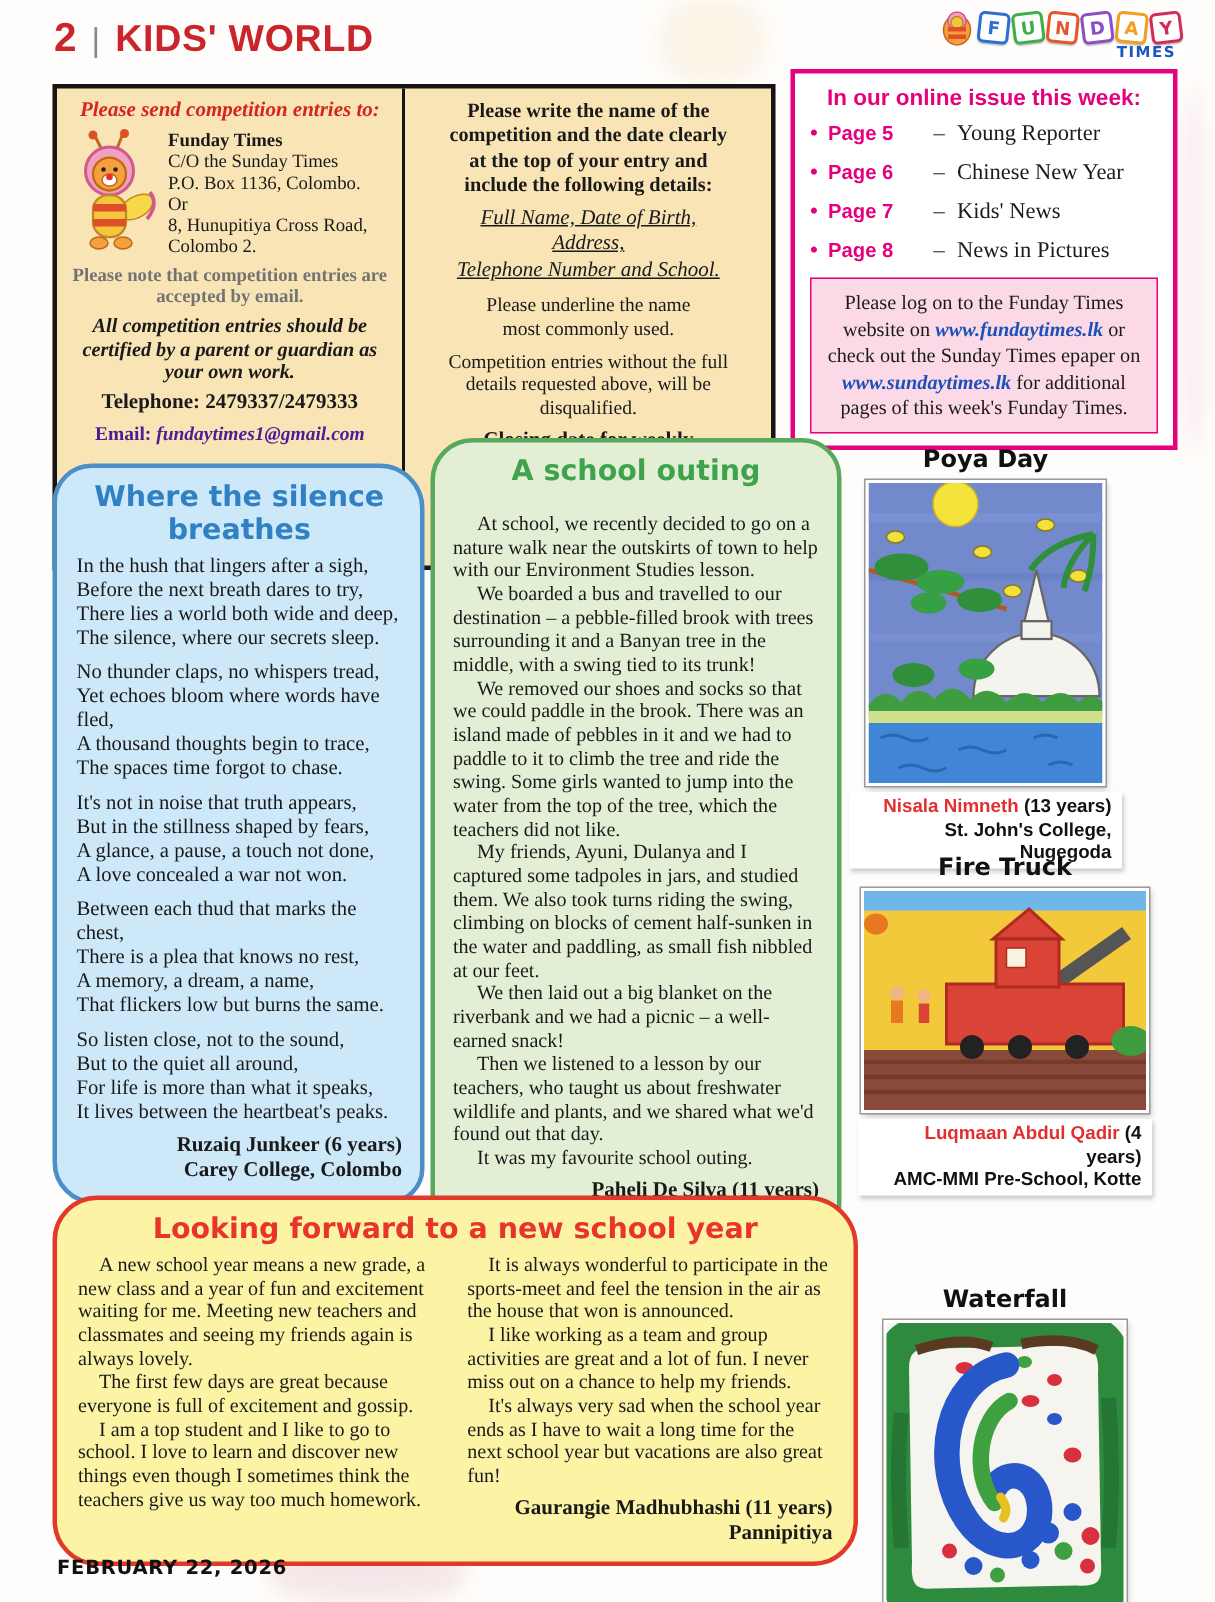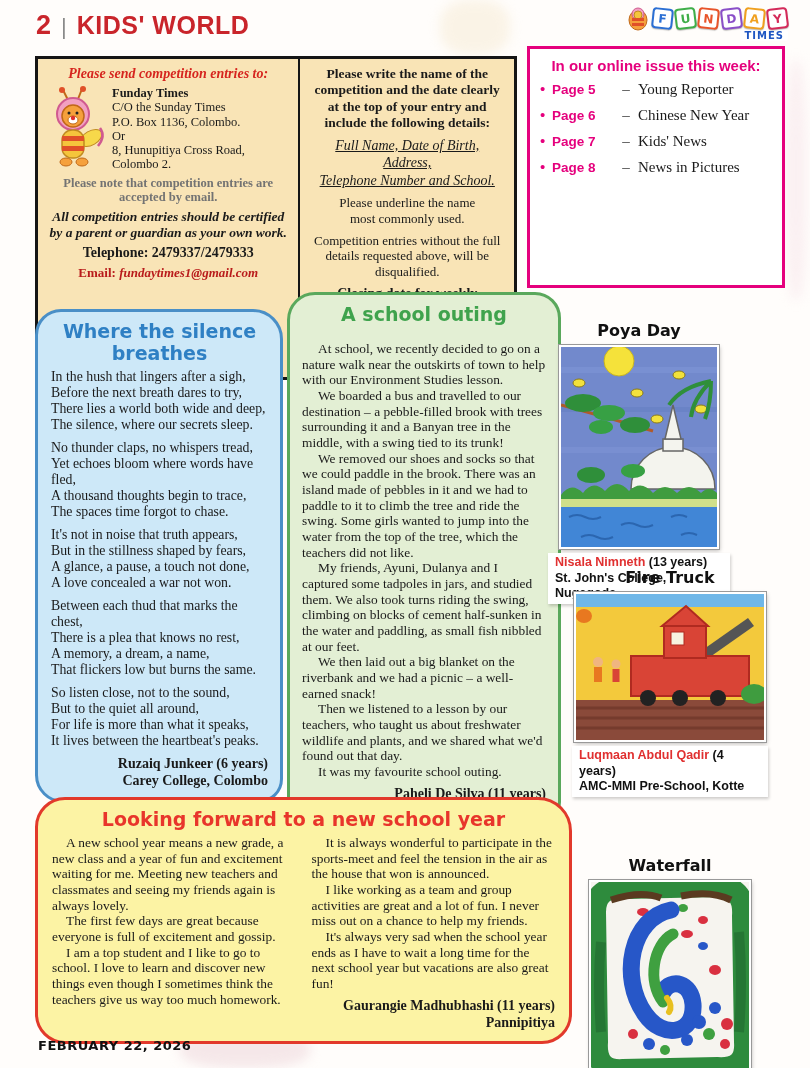--- a/index.html
+++ b/index.html
@@ -26,29 +26,29 @@
   .tile:nth-child(odd){transform:rotate(-7deg);}
   .tile:nth-child(even){transform:rotate(6deg);}
   .logo-sub{font-family:"DejaVu Sans",sans-serif;font-weight:bold;font-size:10px;color:#1e56c2;
             background:#fff;padding:0 4px;border-radius:3px;margin-top:-2px;letter-spacing:1px;}
   .tiles-small .tile{width:13px;height:13px;font-size:9px;border-width:1.5px;}
 
   
   .topbox{left:35px;top:56px;width:482px;min-height:233px;background:#f9e4b6;
           border:3px solid #151515;display:flex;box-sizing:border-box;}
   .topbox .col-l{width:266px;padding:7px 8px;box-sizing:border-box;}
-  .topbox .col-r{flex:1;border-left:2px solid #151515;padding:7px 12px;box-sizing:border-box;text-align:center;}
+  .topbox .col-r{flex:1;border-left:2px solid #151515;padding:7px 27px;box-sizing:border-box;text-align:center;}
   .entries-head{color:#d6251f;font-weight:bold;font-style:italic;font-size:14px;text-align:center;margin-bottom:4px;}
   .addr-row{display:flex;gap:4px;align-items:flex-start;}
   .addr{font-size:12.5px;line-height:1.14;}
   .addr .nm{font-weight:bold;}
   .note-blue{color:#737373;font-weight:bold;font-size:12.5px;text-align:center;line-height:1.15;margin-top:4px;}
   .note-cert{font-weight:bold;font-size:13.5px;text-align:center;line-height:1.15;margin-top:5px;font-style:italic;}
   .phone{font-weight:bold;font-size:14px;text-align:center;margin-top:5px;}
-  .emailline{color:#b91c1c;font-weight:bold;font-size:13px;text-align:center;margin-top:4px;}
+  .emailline{color:#4c1d95;font-weight:bold;font-size:13px;text-align:center;margin-top:4px;}
   .emailline .ev{font-style:italic;}
   .d-intro{font-weight:bold;font-size:13.5px;line-height:1.22;}
   .d-det{font-style:italic;font-size:14px;text-decoration:underline;margin-top:5px;line-height:1.25;}
   .d-note{font-size:13px;line-height:1.2;margin-top:6px;}
   .d-close{font-weight:bold;font-size:14px;margin-top:7px;}
   .d-date{color:#d6251f;font-weight:bold;font-size:15.5px;margin-top:5px;}
   .d-logo{display:flex;justify-content:center;align-items:center;gap:4px;margin-top:5px;}
 
   
   .onlinebox{left:527px;top:46px;width:258px;min-height:242px;background:#fff;
@@ -86,21 +86,21 @@
   .year-cols{display:flex;gap:16px;}
   .year-col{flex:1;}
   .year-col .para{font-size:13.4px;text-indent:14px;}
 
   
   .artblock{display:flex;flex-direction:column;align-items:center;}
   .art-title{font-family:"DejaVu Sans",sans-serif;font-weight:600;font-size:16px;color:#111;margin-bottom:5px;}
   .art-frame{background:#fff;padding:2px;box-shadow:0 0 0 1px #999,1px 2px 4px rgba(0,0,0,.25);line-height:0;}
   .caption{background:#fff;box-shadow:1px 2px 3px rgba(0,0,0,.2);padding:2px 7px;margin-top:4px;
            font-family:"Liberation Sans",sans-serif;font-weight:bold;font-size:12.5px;
-           line-height:1.25;text-align:left;color:#111;}
+           line-height:1.25;text-align:right;color:#111;}
   .caption .artist{color:#e03030;}
 
   .footer-date{left:38px;top:1038px;font-family:"DejaVu Sans",sans-serif;font-weight:bold;
                font-size:13px;letter-spacing:.5px;color:#111;}
 </style>
 </head>
 <body>
 
 <div class="bleed" style="left:180px;top:1030px;width:130px;height:38px;background:#ecd3d8;"></div>
 <div class="bleed" style="left:630px;top:1030px;width:90px;height:38px;background:#dfe8f0;"></div>
@@ -222,20 +222,23 @@
     <span class="o-dash">–</span>
     <span class="o-topic">Kids' News</span>
   </div>
   <div class="o-item">
     <span class="o-bullet">•</span>
     <span class="o-page">Page 8</span>
     <span class="o-dash">–</span>
     <span class="o-topic">News in Pictures</span>
   </div>
 
+  <div class="o-note">
+    <span>Please log on to the Funday Times website on </span><span class="o-url">www.fundaytimes.lk</span><span> or check out the Sunday Times epaper on </span><span class="o-url">www.sundaytimes.lk</span><span> for additional pages of this week's Funday Times.</span>
+  </div>
 </div>
 
 <div class="abs card poemcard">
   <div class="poem-title">Where the silence breathes</div>
   <div class="stanza prewrap">In the hush that lingers after a sigh,
 Before the next breath dares to try,
 There lies a world both wide and deep,
 The silence, where our secrets sleep.</div>
   <div class="stanza prewrap">No thunder claps, no whispers tread,
 Yet echoes bloom where words have fled,
@@ -281,21 +284,21 @@
     <div class="year-col">
       <p class="para">It is always wonderful to participate in the sports-meet and feel the tension in the air as the house that won is announced.</p>
       <p class="para">I like working as a team and group activities are great and a lot of fun. I never miss out on a chance to help my friends.</p>
       <p class="para">It's always very sad when the school year ends as I have to wait a long time for the next school year but vacations are also great fun!</p>
       <div class="author prewrap">Gaurangie Madhubhashi (11 years)
 Pannipitiya</div>
     </div>
   </div>
 </div>
 
-<div class="abs artblock" style="left:548px;top:296px;width:182px;margin-top:25px;">
+<div class="abs artblock" style="left:566px;top:296px;width:182px;">
   <div class="art-title">Poya Day</div>
   <div class="art-frame">
     <svg width="156" height="200" viewBox="0 0 156 200">
       <rect width="156" height="150" fill="#7289cc"></rect>
       <rect y="20" width="156" height="6" fill="#7f95d6" opacity=".6"></rect>
       <rect y="60" width="156" height="5" fill="#667ec2" opacity=".6"></rect>
       <rect y="100" width="156" height="6" fill="#7f95d6" opacity=".5"></rect>
       <circle cx="58" cy="14" r="15" fill="#f5e23a" stroke="#c9b520"></circle>
       <ellipse cx="18" cy="36" rx="6" ry="4" fill="#f2e13c" stroke="#8a7a1a"></ellipse>
       <ellipse cx="76" cy="46" rx="6" ry="4" fill="#f2e13c" stroke="#8a7a1a"></ellipse>

